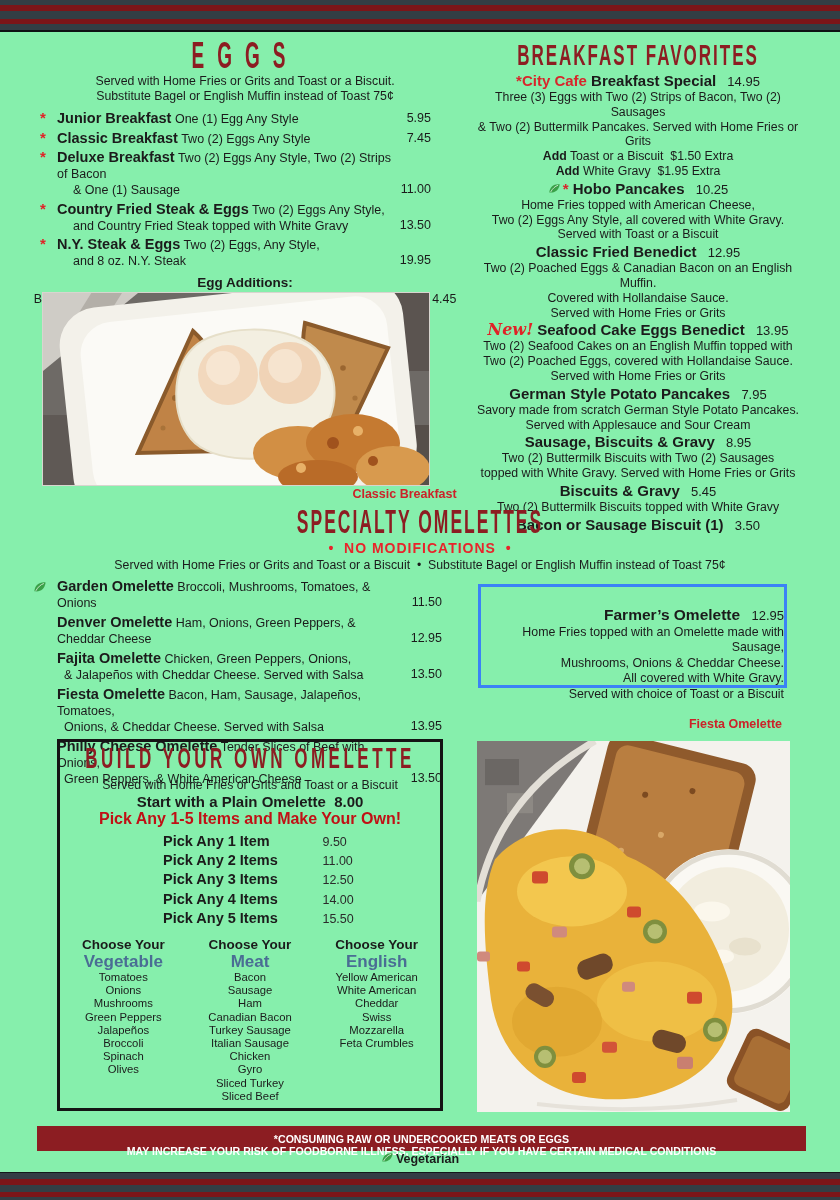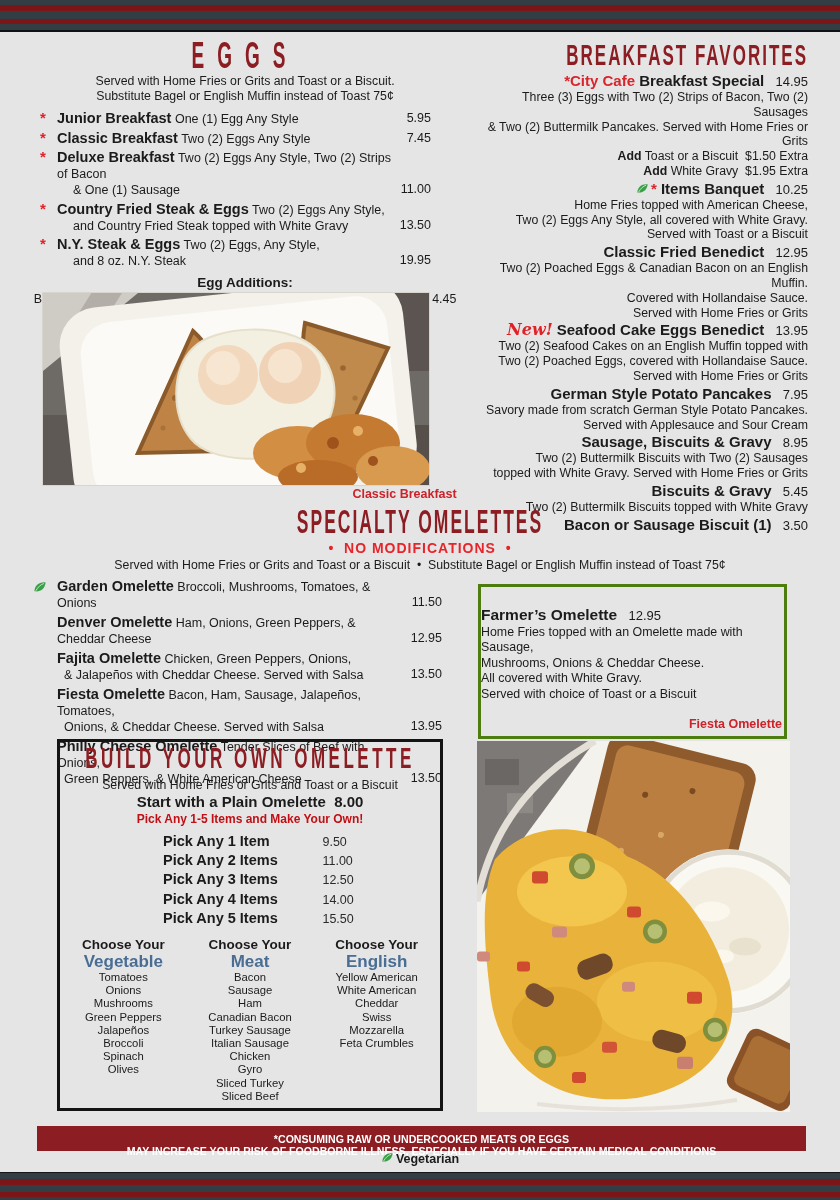--- a/index.html
+++ b/index.html
@@ -1,16 +1,16 @@
 <!DOCTYPE html>
 <html><head>
 <meta charset="utf-8">
 <style>
   html,body{margin:0;padding:0;background:#fff;}
-  .page{position:relative;width:840px;height:1200px;background:#e5e5e5;overflow:hidden;
+  .page{position:relative;width:840px;height:1200px;background:#86efac;overflow:hidden;
         font-family:"Liberation Sans",sans-serif;color:#1b1b1b;}
   
   .stripe-top{position:absolute;left:0;top:0;width:840px;height:32px;
     background:linear-gradient(to bottom,#333e44 0,#333e44 5px,#7c1518 5px,#7c1518 11px,#333e44 11px,#333e44 19px,#7c1518 19px,#7c1518 24px,#333e44 24px,#333e44 30px,#0f1214 30px,#0f1214 32px);}
   .stripe-bottom{position:absolute;left:0;top:1172px;width:840px;height:28px;
     background:linear-gradient(to bottom,#14181a 0,#14181a 1px,#333e44 1px,#333e44 7px,#7c1518 7px,#7c1518 13px,#333e44 13px,#333e44 20px,#7c1518 20px,#7c1518 25px,#333e44 25px,#333e44 28px);}
   
   .display{display:inline-block;font-weight:700;color:#8c1d22;white-space:nowrap;transform-origin:center;}
   .display-eggs{font-size:19px;letter-spacing:13px;transform:scaleY(1.9);line-height:34px;}
   .display-fav{font-size:17px;letter-spacing:2px;transform:scaleY(1.7);line-height:32px;}
@@ -24,47 +24,47 @@
   .egg-item{position:relative;padding-left:27px;padding-right:65px;margin-bottom:2.5px;font-size:12.5px;line-height:16px;}
   .mark{position:absolute;left:10px;top:0;color:#e02227;font-weight:700;font-size:15px;}
   .item-name{font-weight:700;font-size:14.5px;}
   .desc2{display:block;padding-left:16px;}
   .price{position:absolute;right:29px;bottom:1px;font-size:12.5px;margin-left:40px;}
   .additions-title{text-align:center;font-weight:700;font-size:13.5px;margin-top:5px;line-height:17px;}
   .additions-line{text-align:center;font-size:12.4px;line-height:17px;}
   .photo1{position:absolute;left:42px;top:292px;width:386px;height:192px;border:1px solid #d8d5cf;}
   .caption1{position:absolute;left:337px;top:487px;width:135px;text-align:center;color:#cc2229;font-weight:700;font-size:12.5px;}
   
-  .col-right{position:absolute;left:468px;top:40px;width:340px;text-align:right;}
+  .col-right{position:absolute;left:468px;top:40px;width:340px;text-align:center;}
   .fav{margin-bottom:1px;}
   .fav-name{font-weight:700;font-size:15px;line-height:17px;}
   .fav-price{font-size:13px;margin-left:7px;font-weight:400;}
   .fav-desc{font-size:12.3px;line-height:14.8px;}
   .red{color:#d8252b;font-weight:700;}
   .new-flag{font-family:"DejaVu Serif",serif;font-style:italic;font-weight:700;color:#e02227;font-size:16px;margin-right:4px;}
   .bold{font-weight:700;}
   .leaf{display:inline-block;vertical-align:-1px;margin-right:2px;}
   
   .spec-head{position:absolute;left:0;top:504px;width:840px;text-align:center;}
   .no-mods{color:#e8242b;font-weight:700;font-size:14px;letter-spacing:1px;line-height:17px;}
   .spec-note{font-size:12.3px;line-height:16px;}
   .spec-list{position:absolute;left:33px;top:578px;width:425px;}
   .spec-item{position:relative;padding-left:24px;padding-right:52px;margin-bottom:2.5px;font-size:12.5px;line-height:16.2px;}
   .spec-item .leafpos{position:absolute;left:0;top:2px;}
   .spec-item .price{right:16px;}
   .spec-desc2{display:block;padding-left:7px;}
-  .farmer-box{position:absolute;left:478px;top:584px;width:309px;height:155px;border:3px solid #4d7c0f;box-sizing:border-box;text-align:left;padding-top:19px;}
+  .farmer-box{position:absolute;left:478px;top:584px;width:309px;height:104px;border:3px solid #3b82f6;box-sizing:border-box;text-align:right;padding-top:19px;}
   .farmer-name{font-weight:700;font-size:15.5px;line-height:18px;}
   .farmer-desc{font-size:12.4px;line-height:15.4px;}
   .caption2{position:absolute;left:480px;top:717px;width:302px;text-align:right;color:#cc2229;font-weight:700;font-size:12.5px;}
   
   .byo-box{position:absolute;left:57px;top:739px;width:386px;height:372px;border:3px solid #141414;box-sizing:border-box;text-align:center;}
   .byo-note{font-size:12.3px;line-height:14px;margin-top:2px;}
   .byo-start{font-weight:700;font-size:15px;line-height:18px;margin-top:1px;}
-  .byo-pick{font-weight:700;font-size:12px;color:#c01015;line-height:16px;}
+  .byo-pick{font-weight:700;font-size:16px;color:#c01015;line-height:16px;}
   .tiers{text-align:left;margin-left:103px;margin-top:5px;}
   .tier{line-height:17.2px;}
   .tier-label{display:inline-block;width:155px;font-weight:700;font-size:14.5px;}
   .tier-price{font-size:12.5px;color:#2b2b2b;}
   .byo-cols{display:grid;grid-template-columns:1fr 1fr 1fr;margin-top:9px;}
   .col-kicker{font-weight:700;font-size:13.5px;line-height:15px;}
   .col-heading{font-weight:700;font-size:17px;color:#4a6d94;line-height:19px;}
   .col-item{font-size:11.3px;line-height:13.2px;}
   .photo2{position:absolute;left:477px;top:741px;width:313px;height:371px;}
   
@@ -181,21 +181,21 @@
         <span class="bold">Add</span>
         <span>White Gravy&nbsp; $1.95 Extra</span>
       </div>
     </div>
     <div class="fav">
       <div class="fav-name">
         <span class="leaf"><svg width="13" height="13" viewBox="0 0 20 20">
               <path d="M2 16 C2.5 8 8.5 2.5 18 3.5 C17 12.5 10.5 17 3.5 16.2 Z" fill="#3aa048"></path>
               <path d="M4 15.5 C7 10 11 6.5 15.5 5" stroke="#d8ecd8" stroke-width="1.3" fill="none"></path>
             </svg></span><span class="red">*</span>
-        <span>Items Banquet</span>
+        <span>Hobo Pancakes</span>
         <span class="fav-price">10.25</span>
       </div>
       <div class="fav-desc">Home Fries topped with American Cheese,</div>
       <div class="fav-desc">Two (2) Eggs Any Style, all covered with White Gravy.</div>
       <div class="fav-desc">Served with Toast or a Biscuit</div>
     </div>
     <div class="fav">
       <div class="fav-name">
         <span>Classic Fried Benedict</span>
         <span class="fav-price">12.95</span>

